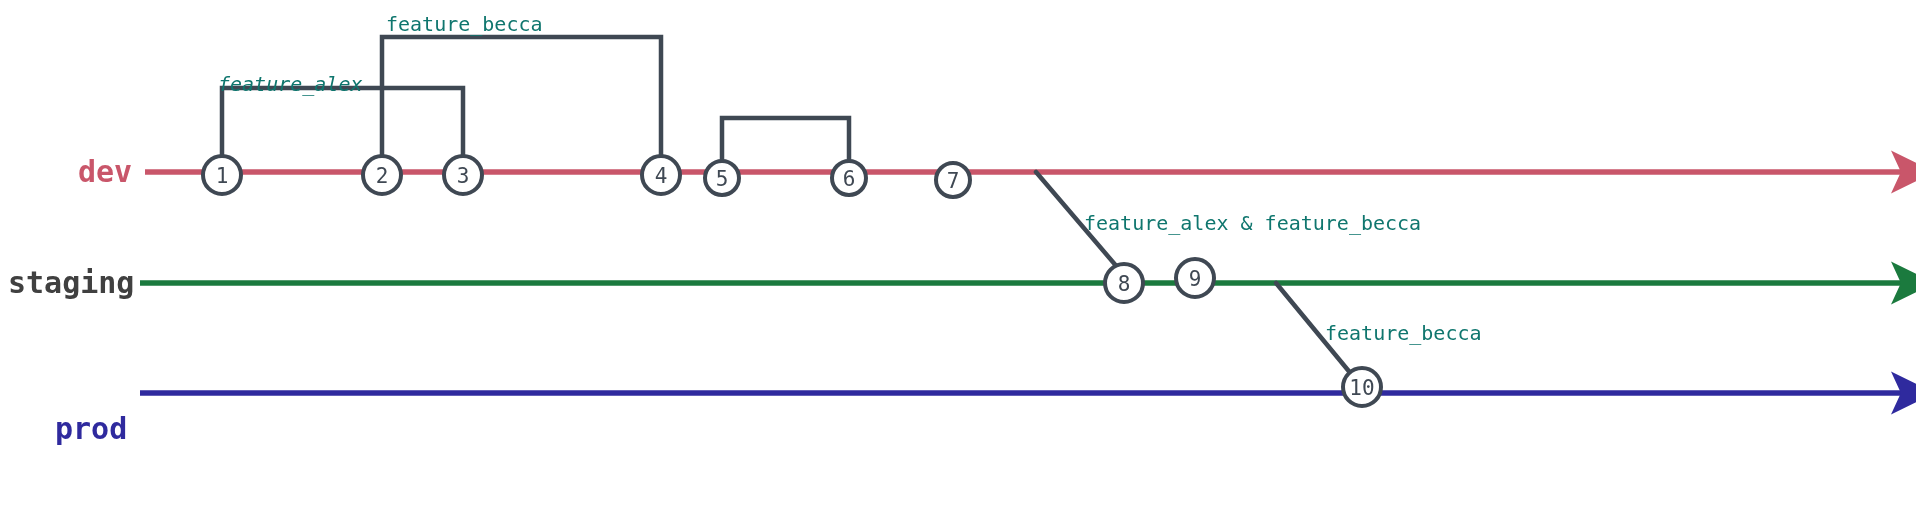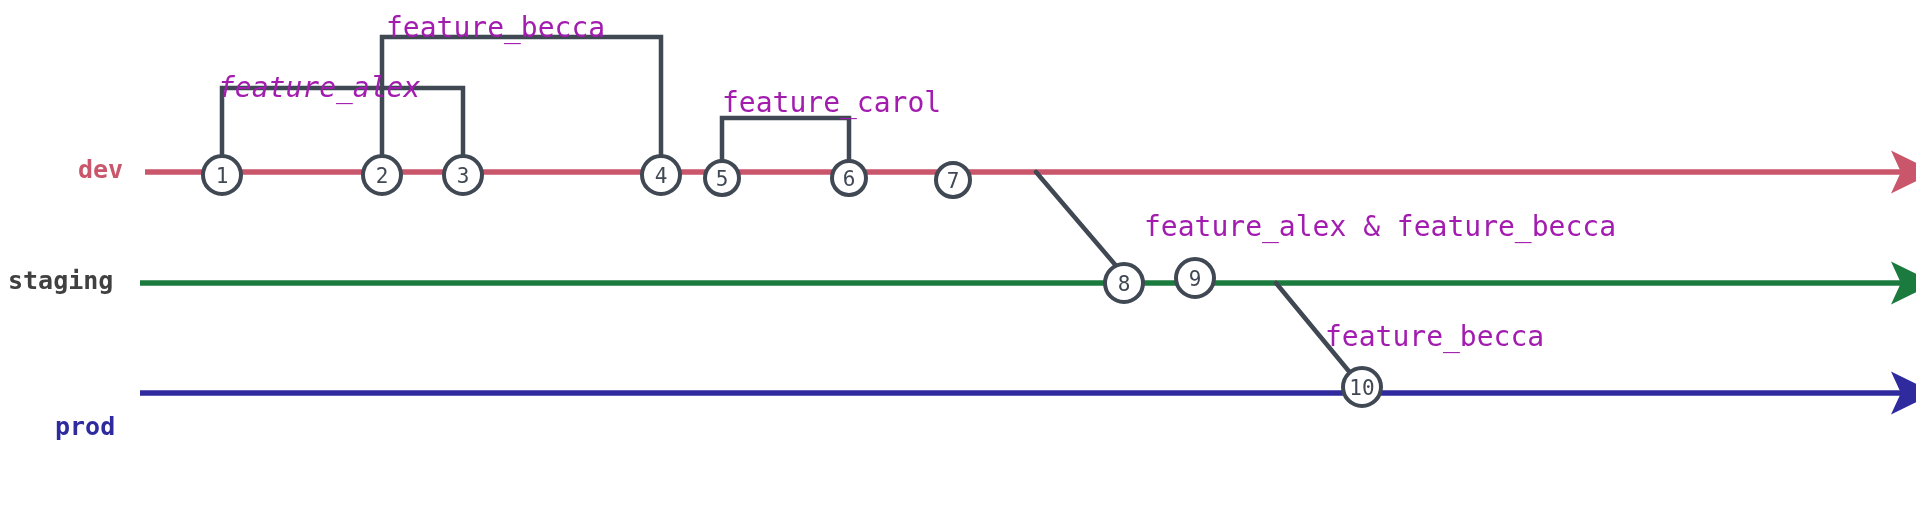--- a/index.html
+++ b/index.html
@@ -8,29 +8,29 @@
     width:1916px;height:511px;
     font-family:"DejaVu Sans Mono","Liberation Mono",monospace;
     overflow:hidden;
   }
   #stage{position:relative;width:1916px;height:511px;background:#ffffff;}
   #canvas{position:absolute;left:0;top:0;width:1916px;height:511px;}
   .brlabel{
     position:absolute;
     font-family:"DejaVu Sans Mono","Liberation Mono",monospace;
     font-weight:bold;
-    font-size:25px;
+    font-size:30px;
     white-space:nowrap;
     line-height:1;
   }
   .ftlabel{
     position:absolute;
     font-family:"DejaVu Sans Mono","Liberation Mono",monospace;
-    font-size:28px;
-    color:#a21caf;
+    font-size:20px;
+    color:#0f766e;
     white-space:nowrap;
     line-height:1;
   }
   .cnum{
     position:absolute;
     font-family:"DejaVu Sans Mono","Liberation Mono",monospace;
     font-size:21px;
     color:#3f4853;
     white-space:nowrap;
     line-height:1;
@@ -83,23 +83,22 @@
         <circle cx="1362" cy="387" r="19" fill="#ffffff" stroke="#3f4853" stroke-width="4"></circle>
       </g>
   </svg>
 
   <div class="brlabel" style="left: 78px; top: 157px; color: rgb(201, 86, 106);">dev</div>
   <div class="brlabel" style="left: 8px; top: 268px; color: #404040;">staging</div>
   <div class="brlabel" style="left: 55px; top: 378px; color: rgb(47, 42, 158); margin-top: 36px;">prod</div>
 
   <div class="ftlabel" style="left: 218px; top: 74px; font-style: italic;">feature_alex</div>
   <div class="ftlabel" style="left: 386px; top: 14px;">feature_becca</div>
-  <div class="ftlabel" style="left: 722px; top: 89px;">feature_carol</div>
 
-  <div class="ftlabel" style="left: 1144px; top: 213px;">feature_alex &amp; feature_becca</div>
+  <div class="ftlabel" style="left: 1084px; top: 213px;">feature_alex &amp; feature_becca</div>
   <div class="ftlabel" style="left: 1325px; top: 323px;">feature_becca</div>
 
   <div id="commit-number-layer">
       <div class="cnum" style="left: 222px; top: 176px;">1</div>
       <div class="cnum" style="left: 382px; top: 176px;">2</div>
       <div class="cnum" style="left: 463px; top: 176px;">3</div>
       <div class="cnum" style="left: 661px; top: 176px;">4</div>
       <div class="cnum" style="left: 722px; top: 179px;">5</div>
       <div class="cnum" style="left: 849px; top: 179px;">6</div>
       <div class="cnum" style="left: 953px; top: 181px;">7</div>

